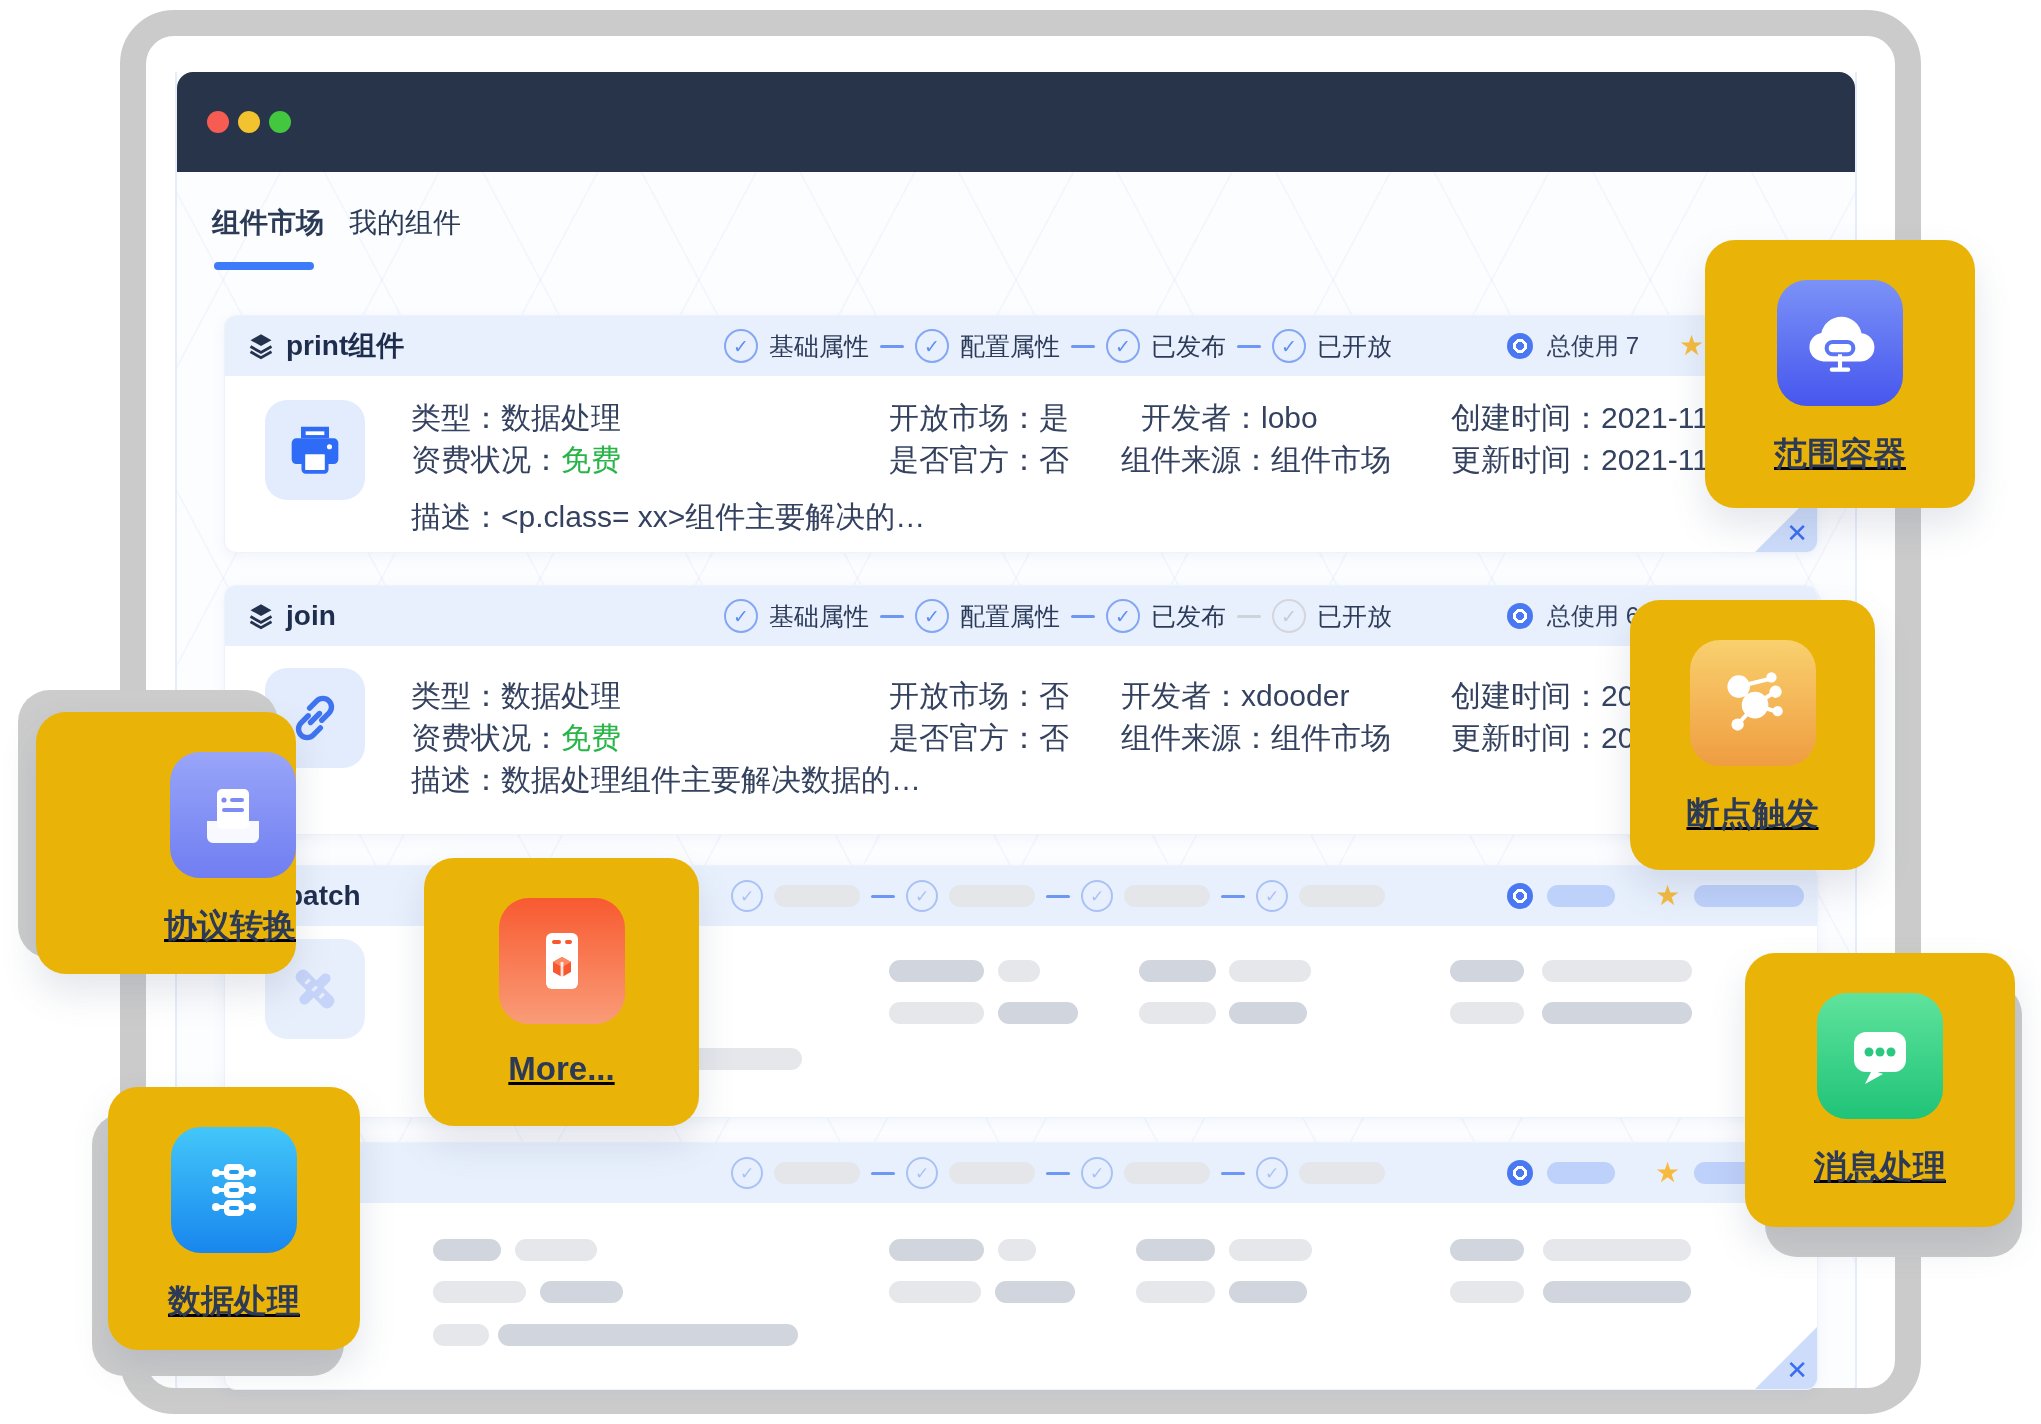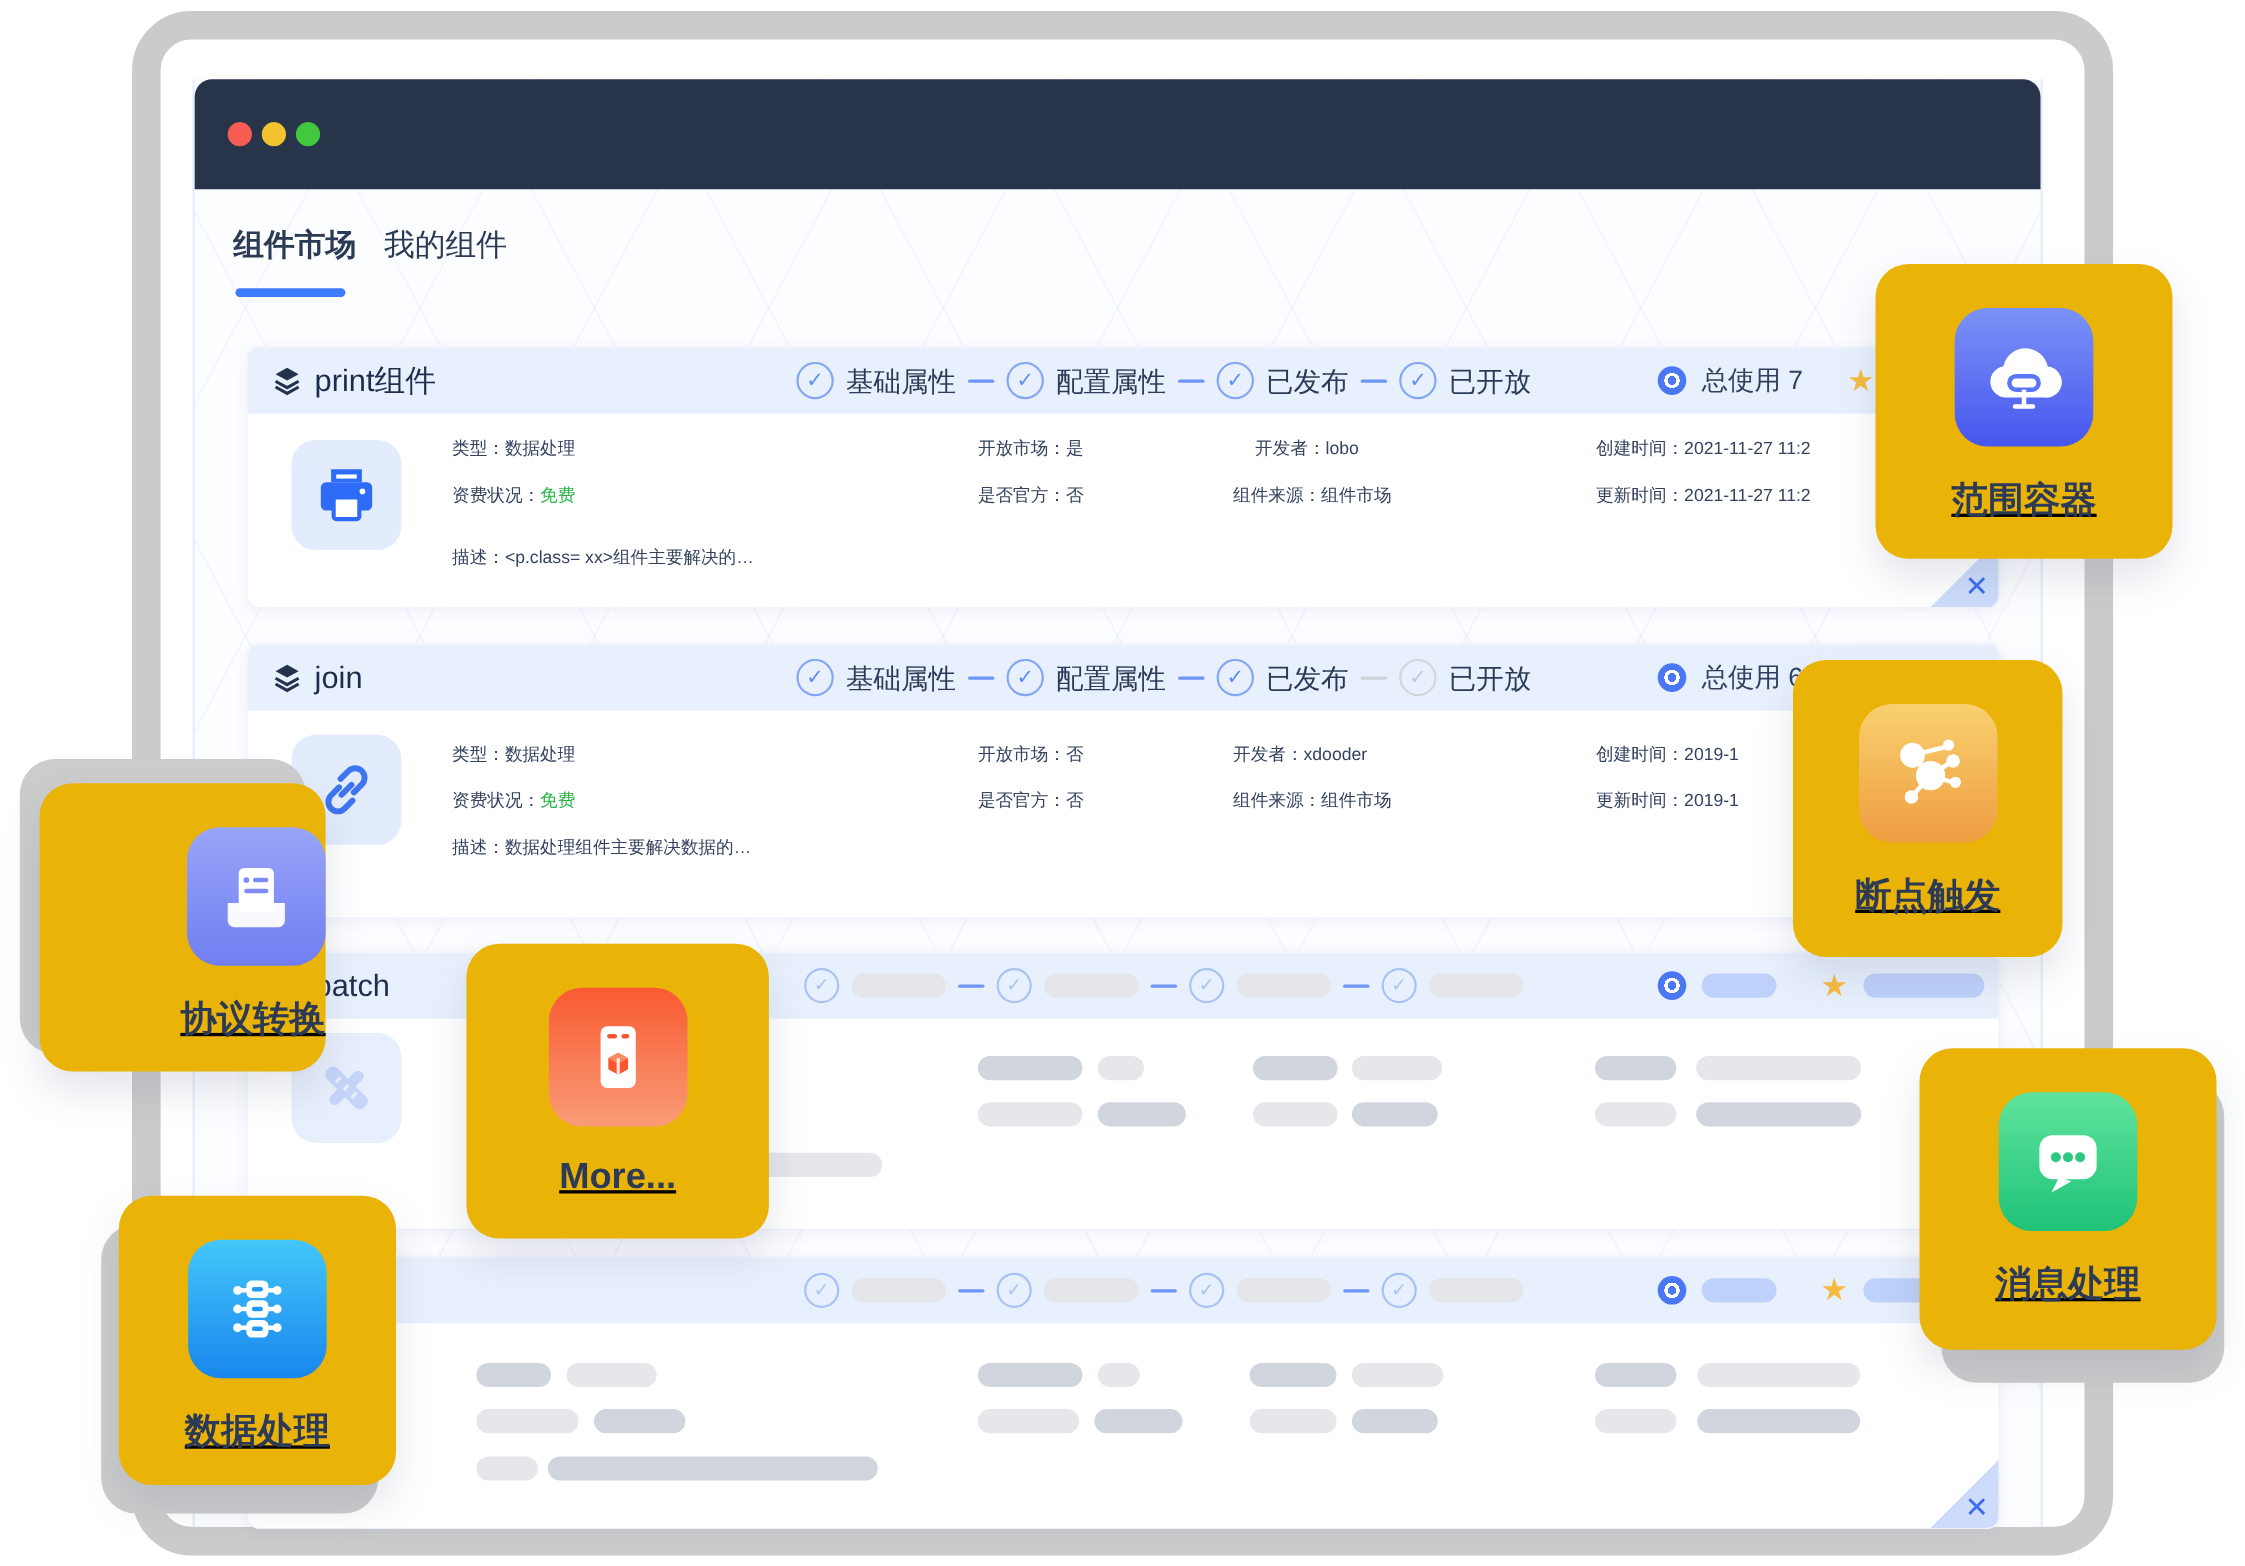--- a/index.html
+++ b/index.html
@@ -19,21 +19,21 @@
   .dot.red{background:#f75c53}.dot.yellow{background:#f3c22f}.dot.green{background:#42c73f}
   .tab{position:absolute;font-size:28px;color:#2b3a55;white-space:nowrap;cursor:pointer;}
   .tab.active{font-weight:bold;}
   .tab-underline{position:absolute;width:100px;height:8px;border-radius:4px;background:#3d7bfa;}
 
   
   .card{position:absolute;left:224px;width:1594px;background:#fff;border:1px solid #eef2fb;
         border-radius:12px;box-shadow:0 3px 12px rgba(120,145,200,.10);overflow:hidden;z-index:3;box-sizing:border-box;}
   .chead{position:relative;height:60px;background:#e8f0fd;}
   .cname{position:absolute;left:22px;top:0;height:60px;display:flex;align-items:center;gap:11px;}
-  .cname .nm{font-size:28px;font-weight:normal;color:#1f2d4d;white-space:nowrap;}
+  .cname .nm{font-size:28px;font-weight:bold;color:#1f2d4d;white-space:nowrap;}
   .steps{position:absolute;top:0;height:60px;display:flex;align-items:center;gap:11px;}
   .scircle{width:34px;height:34px;box-sizing:border-box;border:2px solid #84a7f3;border-radius:50%;
            color:#5b8df5;font-size:19px;font-weight:bold;display:flex;align-items:center;justify-content:center;}
   .scircle::before{content:"✓";}
   .scircle.gray{border-color:#d3d6dc;color:#c6cad2;}
   .scircle.sk{width:32px;height:32px;border-color:#a9c2f5;color:#a9c2f5;font-size:17px;}
   .sconn{width:24px;height:3px;border-radius:2px;background:#6e97f3;}
   .sconn.gray{background:#ced2d9;}
   .slabel{font-size:25px;color:#2c3b5a;font-weight:400;white-space:nowrap;}
   .spill{height:22px;border-radius:11px;background:#e4e6ea;}
@@ -42,21 +42,21 @@
        background:radial-gradient(circle,#4a78f2 0 4px,#ffffff 4px 7px,#4a78f2 7px);}
   .star{color:#f6bb3e;font-size:28px;line-height:1;margin-left:26px;}
   .star::before{content:"★";}
   .mtext{font-size:24px;color:#31405e;white-space:nowrap;}
   .mpill{height:22px;border-radius:11px;background:#bed1fb;}
 
   .cbody{position:relative;}
   .tile{position:absolute;left:40px;width:100px;height:100px;border-radius:22px;background:#e3ecfc;
         display:flex;align-items:center;justify-content:center;}
   .tile.faint{background:#e8effc;}
-  .frow{position:absolute;font-size:16px;color:#344260;white-space:nowrap;}
+  .frow{position:absolute;font-size:30px;color:#344260;white-space:nowrap;}
   .frow .lb{color:#344260;}
   .frow .green{color:#27b548;}
   .pl{position:absolute;height:22px;border-radius:11px;background:#d1d5dd;}
   .pll{position:absolute;height:22px;border-radius:11px;background:#e5e7eb;}
   .fold{position:absolute;right:0;bottom:0;width:0;height:0;cursor:pointer;
         border-left:62px solid transparent;border-bottom:62px solid #cddcfb;}
   .foldx{position:absolute;right:9px;bottom:6px;color:#3a6cf3;font-size:26px;font-weight:bold;line-height:1;cursor:pointer;}
   .foldx::before{content:"✕";}
 
   

